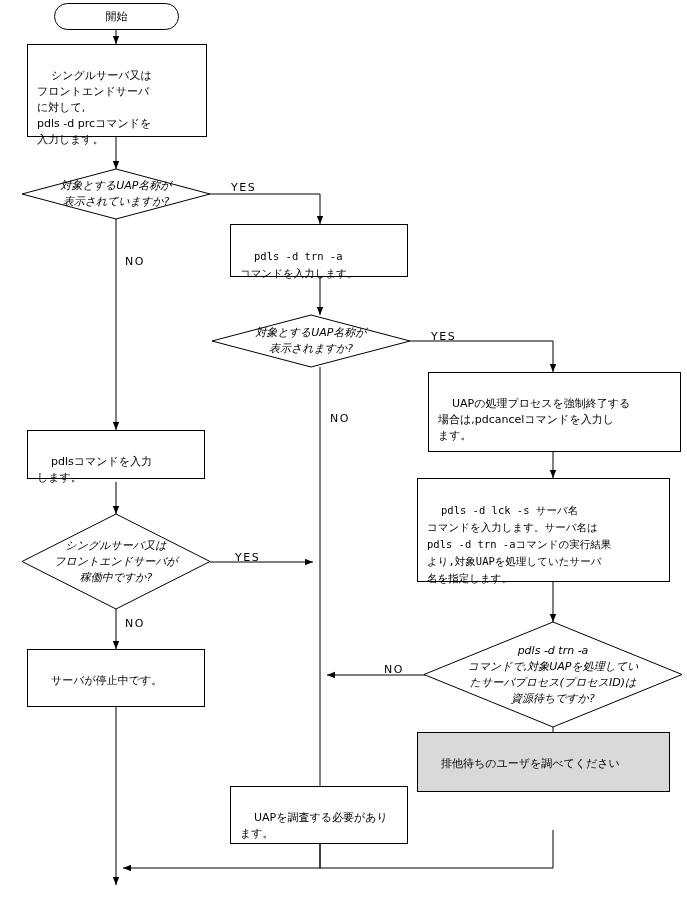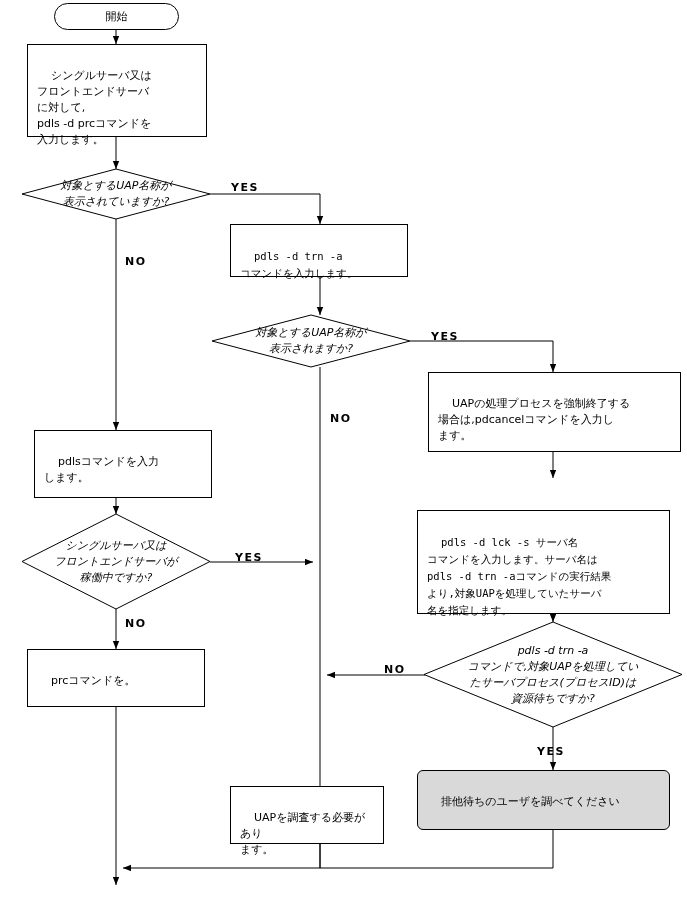--- a/index.html
+++ b/index.html
@@ -66,21 +66,20 @@
     color: #000000;
     white-space: pre-wrap;
     pointer-events: none;
   }
   .edge-label {
     position: absolute;
     font-size: 11px;
     color: #000000;
     letter-spacing: 1.5px;
     white-space: pre;
-    font-weight: bold;
   }
   #lines {
     position: absolute;
     left: 0;
     top: 0;
     width: 687px;
     height: 913px;
   }
   .mono {
     font-family: "DejaVu Sans Mono", monospace;
@@ -174,63 +173,63 @@
   </div>
   <div class="edge-label" style="left:431px; top:330px;">YES</div>
   <div class="edge-label" style="left:330px; top:412px;">NO</div>
 
   <div class="node box" style="left:428px; top:372px; width:253px; height:80px;">
     <span>UAPの処理プロセスを強制終了する
 場合は,pdcancelコマンドを入力し
 ます。</span>
   </div>
 
-  <div class="node box" style="left:417px; top:478px; width:253px; height:104px;margin-top:32px;">
+  <div class="node box" style="left:417px; top:478px; width:253px; height:104px;">
     <span class="mono">pdls -d lck -s サーバ名
 コマンドを入力します。サーバ名は
 pdls -d trn -aコマンドの実行結果
 より,対象UAPを処理していたサーバ
 名を指定します。</span>
   </div>
 
-  <div class="node box" style="left:27px; top:430px; width:178px; height:68px;margin-left:7px;">
+  <div class="node box" style="left:27px; top:430px; width:178px; height:49px;">
     <span>pdlsコマンドを入力
 します。</span>
   </div>
 
   <div class="diamond-wrap" style="left:22px; top:514px; width:188px; height:95px;">
     <svg width="188" height="95" viewBox="0 0 188 95" xmlns="http://www.w3.org/2000/svg">
       <polygon points="94,0 188,47.5 94,95 0,47.5" fill="#ffffff" stroke="#000000" stroke-width="1"></polygon>
     </svg>
     <div class="diamond-label">シングルサーバ又は
 フロントエンドサーバが
 稼働中ですか?</div>
   </div>
   <div class="edge-label" style="left:235px; top:551px;">YES</div>
   <div class="edge-label" style="left:125px; top:617px;">NO</div>
 
   <div class="node box" style="left:27px; top:649px; width:178px; height:58px;">
-    <span>prcコマンドを。</span>
+    <span>サーバが停止中です。</span>
   </div>
 
   <div class="diamond-wrap" style="left:424px; top:622px; width:258px; height:105px;">
     <svg width="258" height="105" viewBox="0 0 258 105" xmlns="http://www.w3.org/2000/svg">
       <polygon points="129,0 258,52.5 129,105 0,52.5" fill="#ffffff" stroke="#000000" stroke-width="1"></polygon>
     </svg>
     <div class="diamond-label" style="padding:0 10px; box-sizing:border-box;">pdls -d trn -a
 コマンドで,対象UAPを処理してい
 たサーバプロセス(プロセスID)は
 資源待ちですか?</div>
   </div>
   <div class="edge-label" style="left:384px; top:663px;">NO</div>
   <div class="edge-label" style="left:537px; top:745px;">YES</div>
 
-  <div class="node box" style="left:230px; top:786px; width:154px; height:58px;">
+  <div class="node box" style="left:230px; top:786px; width:178px; height:58px;">
     <span>UAPを調査する必要があり
 ます。</span>
   </div>
 
-  <div class="node box shaded" style="left:417px; top:770px; width:253px; height:60px;border-radius:6px;">
+  <div class="node box shaded" style="left:417px; top:732px; width:253px; height:60px;">
     <span>排他待ちのユーザを調べてください</span>
   </div>
 
 
 </div>
 
 </body></html>

